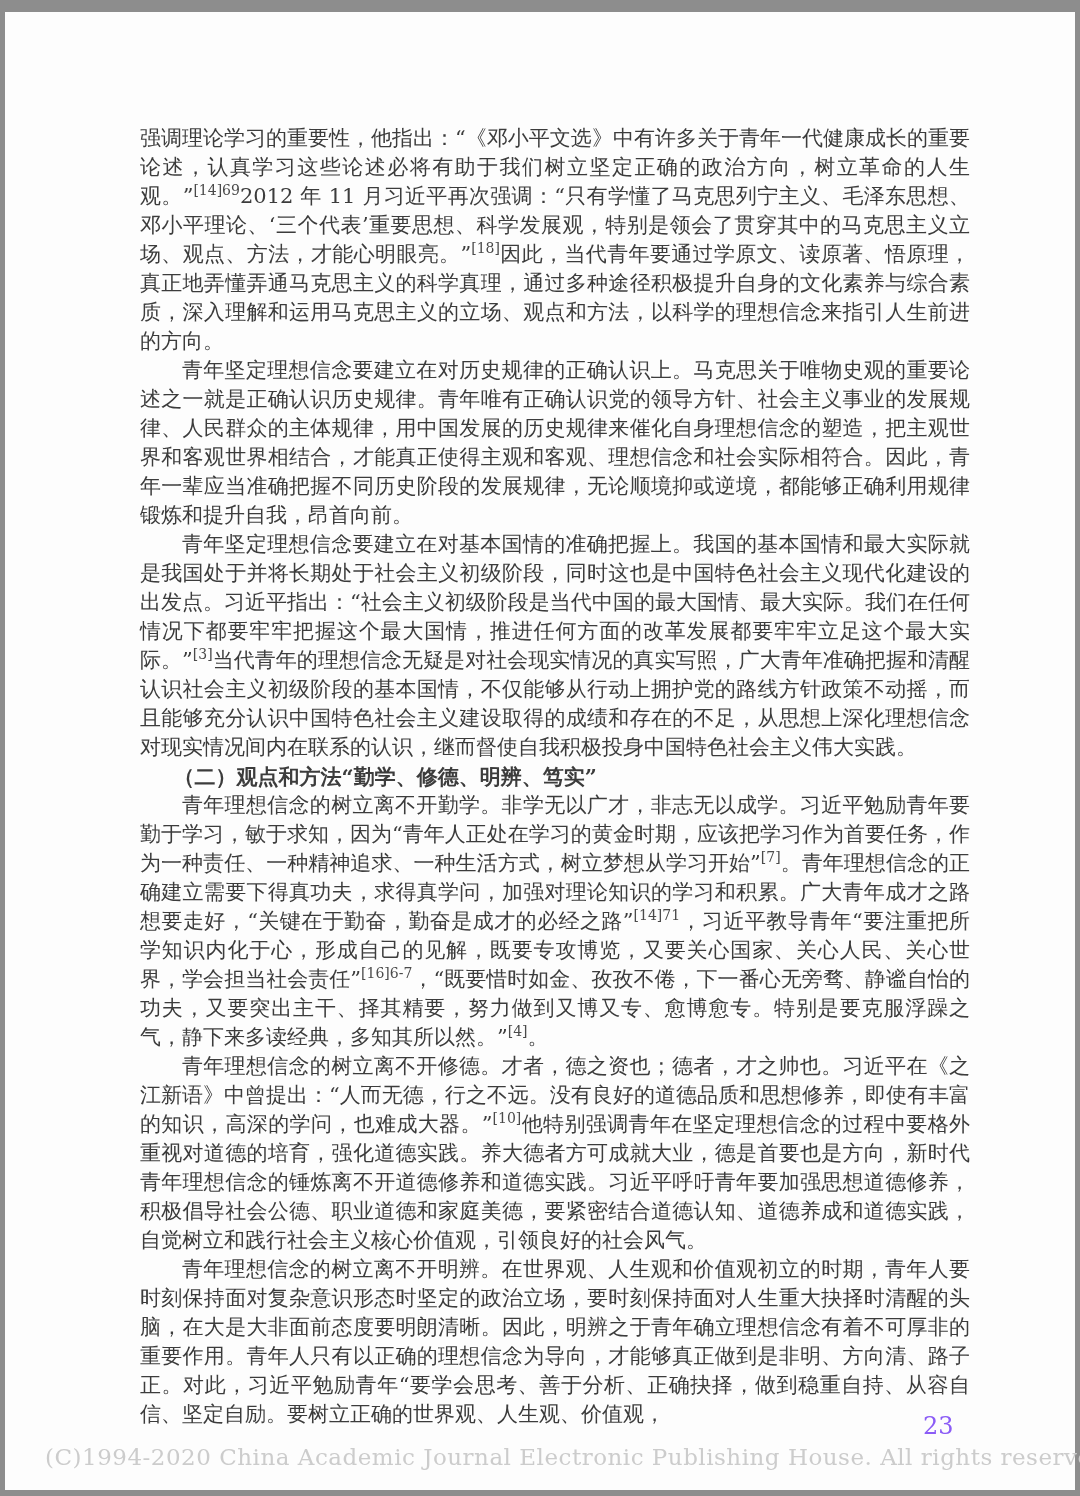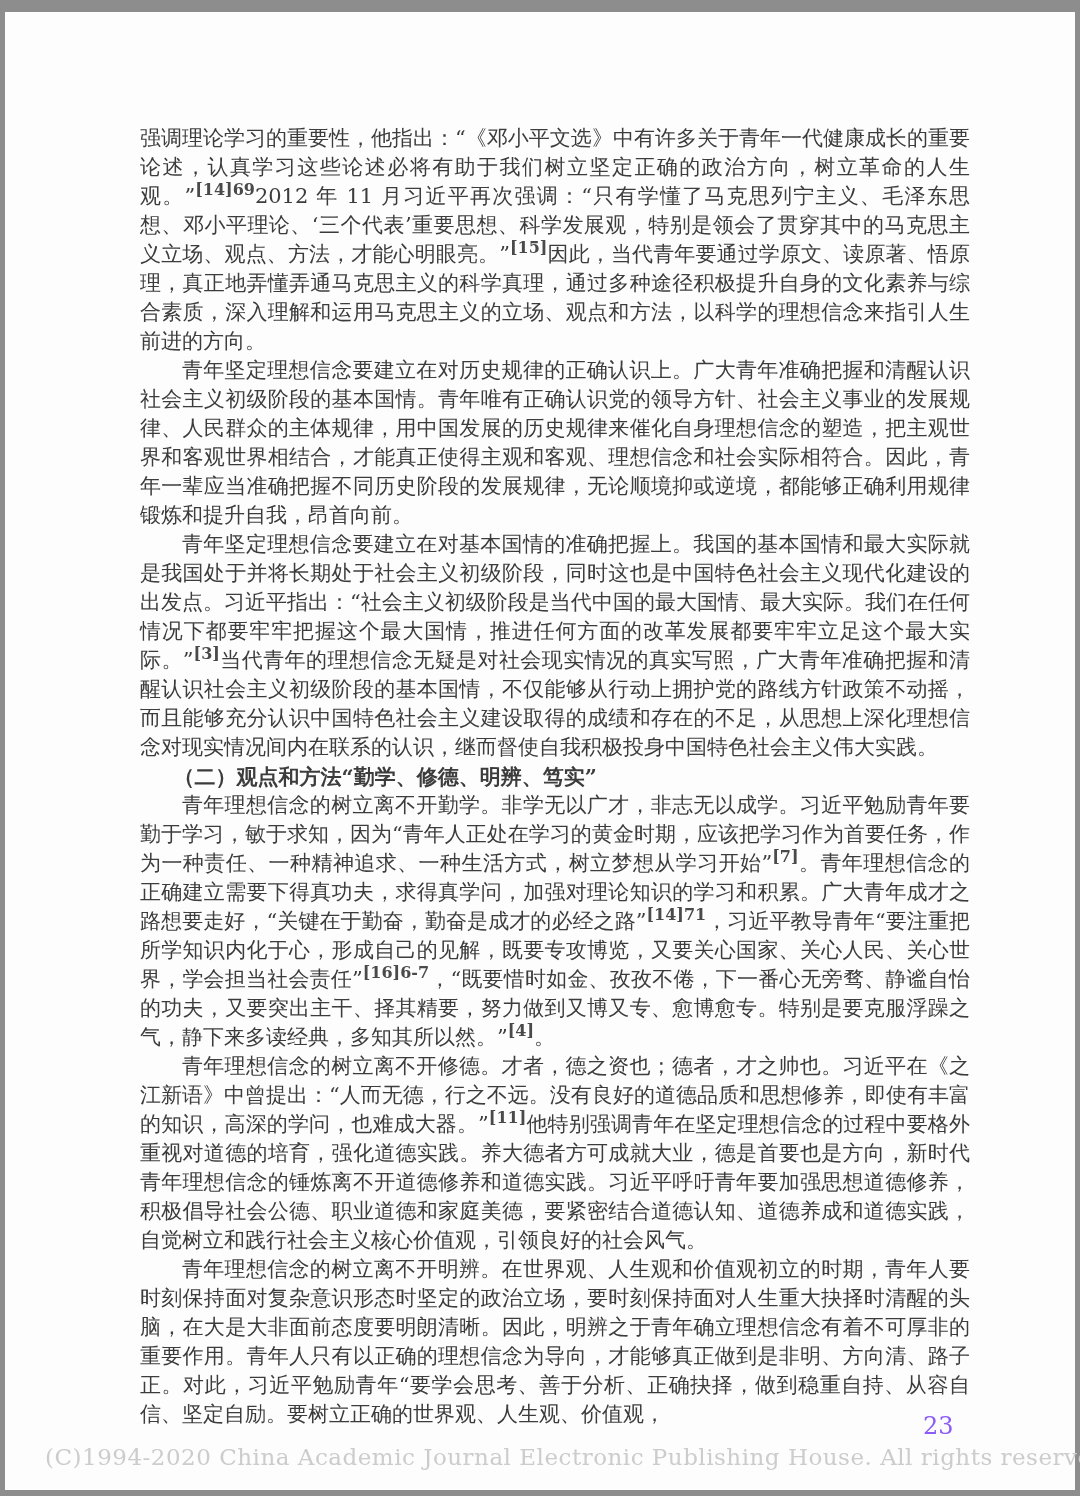--- a/index.html
+++ b/index.html
@@ -22,25 +22,24 @@
     width: 830px;
     font-size: 21px;
     line-height: 29px;
     color: #3c3c3c;
     text-align: justify;
   }
   .text-area p { margin: 0; }
   .text-area p.indent { text-indent: 2em; }
   .text-area p.heading { font-weight: bold; text-indent: 1.6em; }
   sup.cite {
-    font-size: 16px;
+    font-size: 14px;
     line-height: 0;
     vertical-align: super;
     color: #4a4a4a;
-    font-weight: bold;
   }
   .page-number {
     position: absolute;
     left: 918px; top: 1400px;
     font-size: 24px;
     color: #8b5cf6;
   }
   .footer {
     position: absolute;
     left: 40px; top: 1432px;
@@ -50,26 +49,26 @@
     color: #cccccc;
     letter-spacing: 0.5px;
     white-space: nowrap;
   }
 </style>
 </head>
 <body>
 
 <div class="page">
   <div class="text-area" id="doc-body">
-      <p class="">强调理论学习的重要性，他指出：“《邓小平文选》中有许多关于青年一代健康成长的重要论述，认真学习这些论述必将有助于我们树立坚定正确的政治方向，树立革命的人生观。”<sup class="cite">[14]69</sup>2012 年 11 月习近平再次强调：“只有学懂了马克思列宁主义、毛泽东思想、邓小平理论、‘三个代表’重要思想、科学发展观，特别是领会了贯穿其中的马克思主义立场、观点、方法，才能心明眼亮。”<sup class="cite">[15]</sup>因此，当代青年要通过学原文、读原著、悟原理，真正地弄懂弄通马克思主义的科学真理，通过多种途径积极提升自身的文化素养与综合素质，深入理解和运用马克思主义的立场、观点和方法，以科学的理想信念来指引人生前进的方向。</p>
-      <p class=" indent">青年坚定理想信念要建立在对历史规律的正确认识上。广大青年准确把握和清醒认识社会主义初级阶段的基本国情。青年唯有正确认识党的领导方针、社会主义事业的发展规律、人民群众的主体规律，用中国发展的历史规律来催化自身理想信念的塑造，把主观世界和客观世界相结合，才能真正使得主观和客观、理想信念和社会实际相符合。因此，青年一辈应当准确把握不同历史阶段的发展规律，无论顺境抑或逆境，都能够正确利用规律锻炼和提升自我，昂首向前。</p>
+      <p class="">强调理论学习的重要性，他指出：“《邓小平文选》中有许多关于青年一代健康成长的重要论述，认真学习这些论述必将有助于我们树立坚定正确的政治方向，树立革命的人生观。”<sup class="cite">[14]69</sup>2012 年 11 月习近平再次强调：“只有学懂了马克思列宁主义、毛泽东思想、邓小平理论、‘三个代表’重要思想、科学发展观，特别是领会了贯穿其中的马克思主义立场、观点、方法，才能心明眼亮。”<sup class="cite">[18]</sup>因此，当代青年要通过学原文、读原著、悟原理，真正地弄懂弄通马克思主义的科学真理，通过多种途径积极提升自身的文化素养与综合素质，深入理解和运用马克思主义的立场、观点和方法，以科学的理想信念来指引人生前进的方向。</p>
+      <p class=" indent">青年坚定理想信念要建立在对历史规律的正确认识上。马克思关于唯物史观的重要论述之一就是正确认识历史规律。青年唯有正确认识党的领导方针、社会主义事业的发展规律、人民群众的主体规律，用中国发展的历史规律来催化自身理想信念的塑造，把主观世界和客观世界相结合，才能真正使得主观和客观、理想信念和社会实际相符合。因此，青年一辈应当准确把握不同历史阶段的发展规律，无论顺境抑或逆境，都能够正确利用规律锻炼和提升自我，昂首向前。</p>
       <p class=" indent">青年坚定理想信念要建立在对基本国情的准确把握上。我国的基本国情和最大实际就是我国处于并将长期处于社会主义初级阶段，同时这也是中国特色社会主义现代化建设的出发点。习近平指出：“社会主义初级阶段是当代中国的最大国情、最大实际。我们在任何情况下都要牢牢把握这个最大国情，推进任何方面的改革发展都要牢牢立足这个最大实际。”<sup class="cite">[3]</sup>当代青年的理想信念无疑是对社会现实情况的真实写照，广大青年准确把握和清醒认识社会主义初级阶段的基本国情，不仅能够从行动上拥护党的路线方针政策不动摇，而且能够充分认识中国特色社会主义建设取得的成绩和存在的不足，从思想上深化理想信念对现实情况间内在联系的认识，继而督使自我积极投身中国特色社会主义伟大实践。</p>
       <p class="heading">（二）观点和方法“勤学、修德、明辨、笃实”</p>
       <p class=" indent">青年理想信念的树立离不开勤学。非学无以广才，非志无以成学。习近平勉励青年要勤于学习，敏于求知，因为“青年人正处在学习的黄金时期，应该把学习作为首要任务，作为一种责任、一种精神追求、一种生活方式，树立梦想从学习开始”<sup class="cite">[7]</sup>。青年理想信念的正确建立需要下得真功夫，求得真学问，加强对理论知识的学习和积累。广大青年成才之路想要走好，“关键在于勤奋，勤奋是成才的必经之路”<sup class="cite">[14]71</sup>，习近平教导青年“要注重把所学知识内化于心，形成自己的见解，既要专攻博览，又要关心国家、关心人民、关心世界，学会担当社会责任”<sup class="cite">[16]6-7</sup>，“既要惜时如金、孜孜不倦，下一番心无旁骛、静谧自怡的功夫，又要突出主干、择其精要，努力做到又博又专、愈博愈专。特别是要克服浮躁之气，静下来多读经典，多知其所以然。”<sup class="cite">[4]</sup>。</p>
-      <p class=" indent">青年理想信念的树立离不开修德。才者，德之资也；德者，才之帅也。习近平在《之江新语》中曾提出：“人而无德，行之不远。没有良好的道德品质和思想修养，即使有丰富的知识，高深的学问，也难成大器。”<sup class="cite">[11]</sup>他特别强调青年在坚定理想信念的过程中要格外重视对道德的培育，强化道德实践。养大德者方可成就大业，德是首要也是方向，新时代青年理想信念的锤炼离不开道德修养和道德实践。习近平呼吁青年要加强思想道德修养，积极倡导社会公德、职业道德和家庭美德，要紧密结合道德认知、道德养成和道德实践，自觉树立和践行社会主义核心价值观，引领良好的社会风气。</p>
+      <p class=" indent">青年理想信念的树立离不开修德。才者，德之资也；德者，才之帅也。习近平在《之江新语》中曾提出：“人而无德，行之不远。没有良好的道德品质和思想修养，即使有丰富的知识，高深的学问，也难成大器。”<sup class="cite">[10]</sup>他特别强调青年在坚定理想信念的过程中要格外重视对道德的培育，强化道德实践。养大德者方可成就大业，德是首要也是方向，新时代青年理想信念的锤炼离不开道德修养和道德实践。习近平呼吁青年要加强思想道德修养，积极倡导社会公德、职业道德和家庭美德，要紧密结合道德认知、道德养成和道德实践，自觉树立和践行社会主义核心价值观，引领良好的社会风气。</p>
       <p class=" indent">青年理想信念的树立离不开明辨。在世界观、人生观和价值观初立的时期，青年人要时刻保持面对复杂意识形态时坚定的政治立场，要时刻保持面对人生重大抉择时清醒的头脑，在大是大非面前态度要明朗清晰。因此，明辨之于青年确立理想信念有着不可厚非的重要作用。青年人只有以正确的理想信念为导向，才能够真正做到是非明、方向清、路子正。对此，习近平勉励青年“要学会思考、善于分析、正确抉择，做到稳重自持、从容自信、坚定自励。要树立正确的世界观、人生观、价值观，</p>
     </div>
   <div class="page-number">23</div>
   <div class="footer">
     <span>(C)1994-2020 China Academic Journal Electronic Publishing House. All rights reserved.</span>
 
   </div>
 </div>
 
 </body></html>

